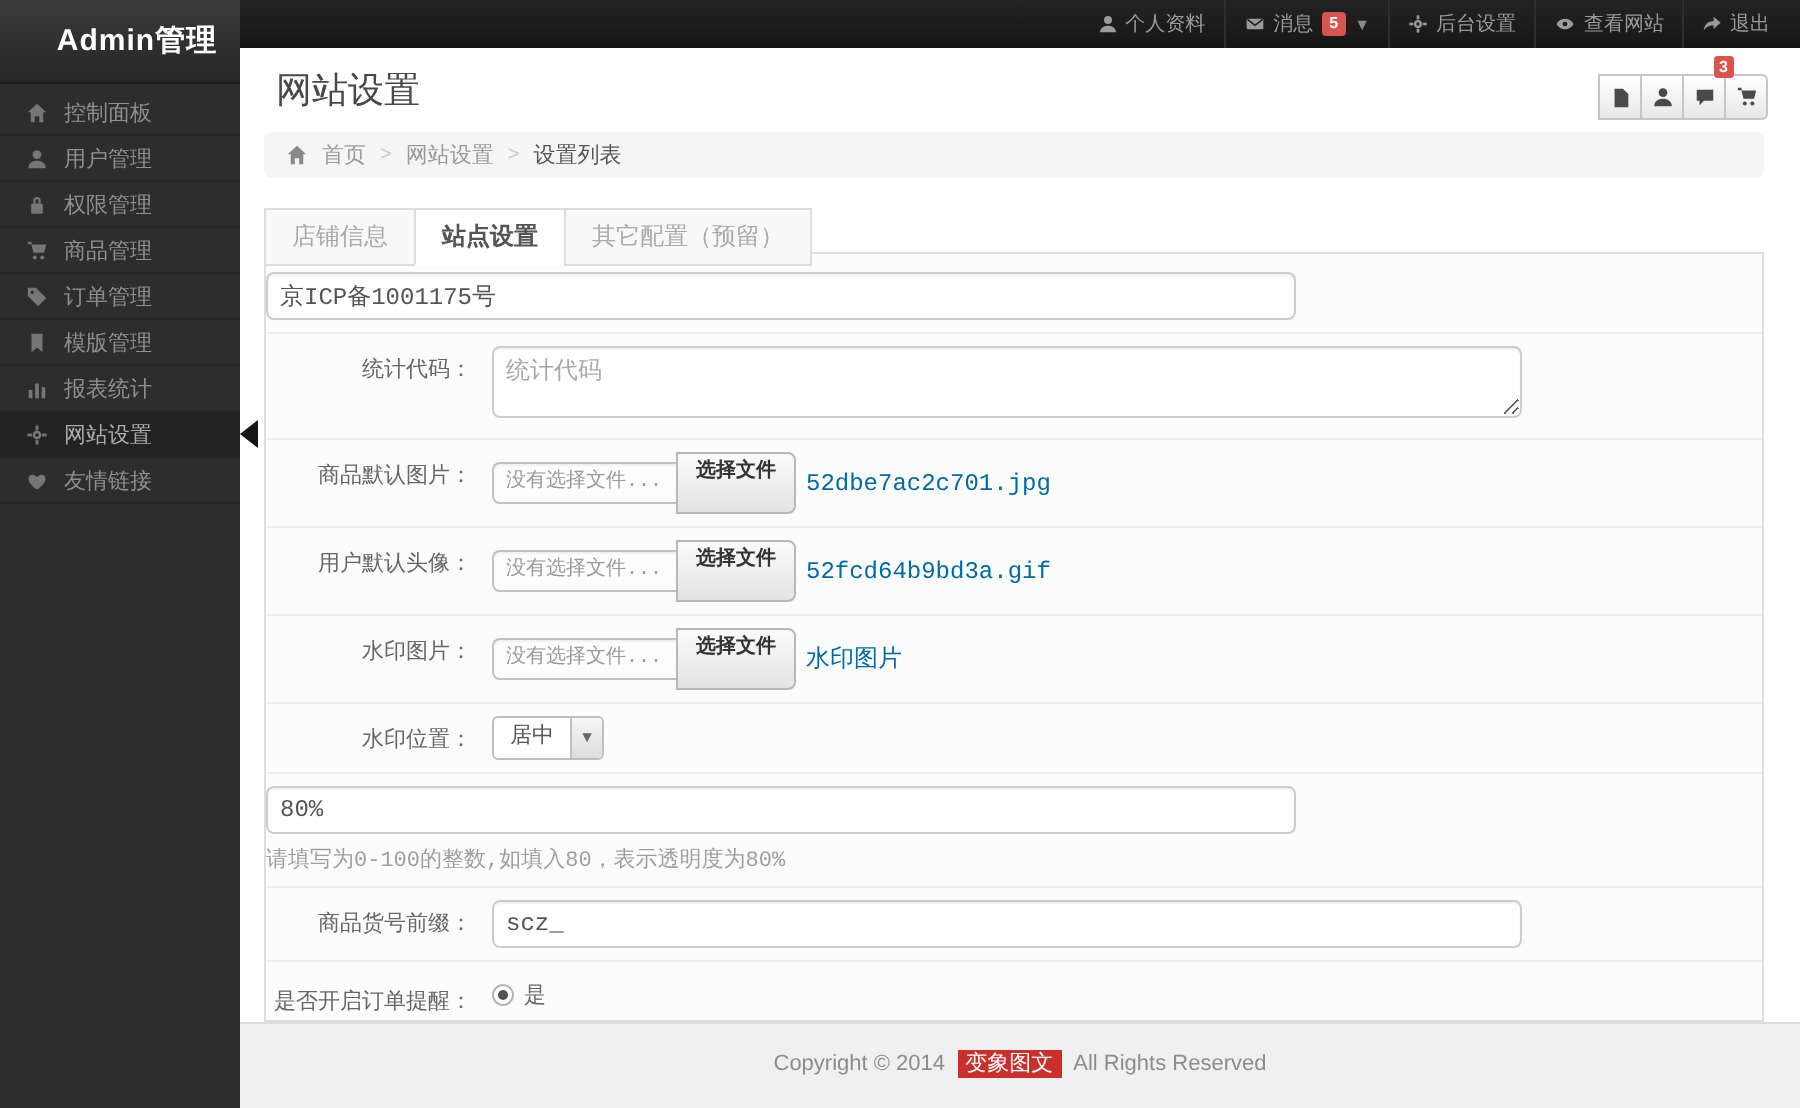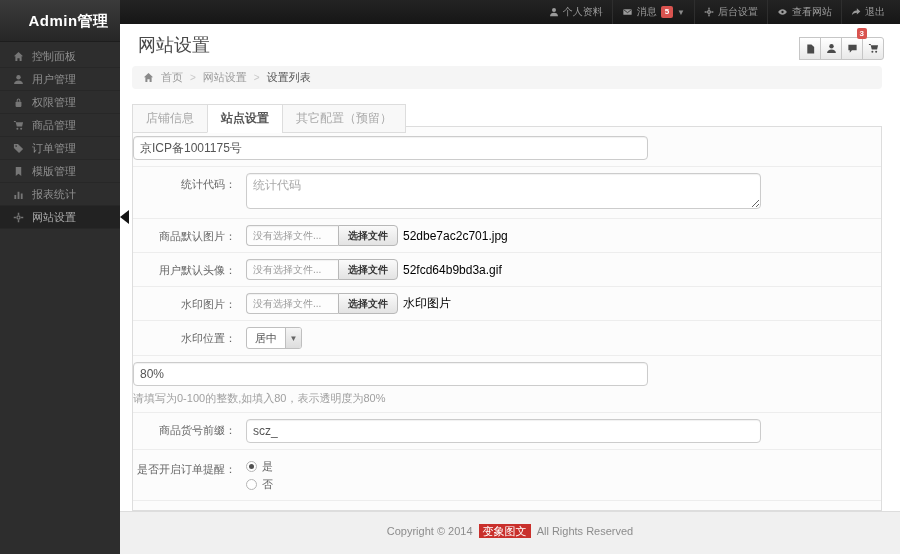--- a/index.html
+++ b/index.html
@@ -65,36 +65,36 @@
   .tab.active { background:#fff; color:#555; font-weight:bold; border-bottom-color:#fff; }
 
   .panel { position:absolute; left:12px; width:750px; top:102px; height:385px;
     border:1px solid #ddd; background:#fcfcfc; overflow:hidden; }
 
   .frow { display:flex; align-items:flex-start; border-bottom:1px solid #ededed;
     padding:6px 0; }
   .frow:last-child { border-bottom:none; }
   .flabel { width:113px; text-align:right; padding-right:10px; padding-top:4px;
     font-size:11px; color:#666; flex:none; }
-  .fctl { flex:1; }
+  .fctl { flex:1;font-family:Liberation Mono, monospace; }
   .txt { width:515px; height:24px; border:1px solid #ccc; border-radius:4px;
     padding:3px 6px; font-size:12px; color:#555; background:#fff;
     box-shadow:inset 0 1px 1px rgba(0,0,0,.06); font-family:inherit; }
   .txt::placeholder, textarea::placeholder { color:#a9a9a9; }
   textarea.txt { height:36px; resize:both; }
 
   .filegroup { display:inline-flex; align-items:center; }
   .file-fake { width:92px; height:21px; line-height:19px; border:1px solid #c2c2c2;
     border-right:none; border-radius:4px 0 0 4px; background:#fdfdfd; color:#9a9a9a;
     font-size:10px; padding:0 6px; box-shadow:inset 0 1px 1px rgba(0,0,0,.05);
     white-space:nowrap; overflow:hidden; cursor:pointer; }
-  .file-btn { height:21px; padding:0 9px; border:1px solid #b8b8b8; border-radius:0 4px 4px 0;
+  .file-btn { height:31px; padding:0 9px; border:1px solid #b8b8b8; border-radius:0 4px 4px 0;
     background:linear-gradient(#fafafa,#e3e3e3); font-size:10px; font-weight:bold;
     color:#333; line-height:19px; cursor:pointer; }
-  .file-link { margin-left:5px; color:#000000; font-size:12px; text-decoration:none;
+  .file-link { margin-left:5px; color:#0369a1; font-size:12px; text-decoration:none;
     cursor:pointer; }
 
   .mini-select { display:inline-flex; height:22px; border:1px solid #bfbfbf;
     border-radius:3px; overflow:hidden; cursor:pointer; background:#fff; }
   .ms-val { padding:0 8px; line-height:20px; font-size:11px; color:#555; }
   .ms-btn { width:16px; background:linear-gradient(#f5f5f5,#ddd); border-left:1px solid #bfbfbf;
     display:flex; align-items:center; justify-content:center; color:#666; font-size:8px; }
 
   .help { margin-top:5px; font-size:11px; color:#9f9f9f; }
 
@@ -236,20 +236,28 @@
       <span class="mi">
           <svg width="11" height="11" viewBox="0 0 12 12" fill="currentColor">
             <rect x="5.2" y="0.8" width="1.6" height="2.4"></rect>
             <rect x="5.2" y="8.8" width="1.6" height="2.4"></rect>
             <rect x="0.8" y="5.2" width="2.4" height="1.6"></rect>
             <rect x="8.8" y="5.2" width="2.4" height="1.6"></rect>
             <path d="M6 3.6A2.4 2.4 0 106 8.4 2.4 2.4 0 006 3.6zM6 5a1 1 0 110 2 1 1 0 010-2z" fill-rule="evenodd"></path>
           </svg>
         </span>
       <span>网站设置</span>
+    </div>
+    <div class="m-item">
+      <span class="mi">
+          <svg width="11" height="11" viewBox="0 0 12 12" fill="currentColor">
+            <path d="M6 10.8C1.2 7.4.6 4.6 2 3.2 3.1 2.1 5 2.4 6 4c1-1.6 2.9-1.9 4-.8 1.4 1.4.8 4.2-4 7.6z"></path>
+          </svg>
+        </span>
+      <span>友情链接</span>
     </div>
   </div>
 </div>
 
 <div class="content">
 
   <h1 class="page-title">网站设置</h1>
 
   <div class="toolbar">
     <span class="tb-badge">3</span>

